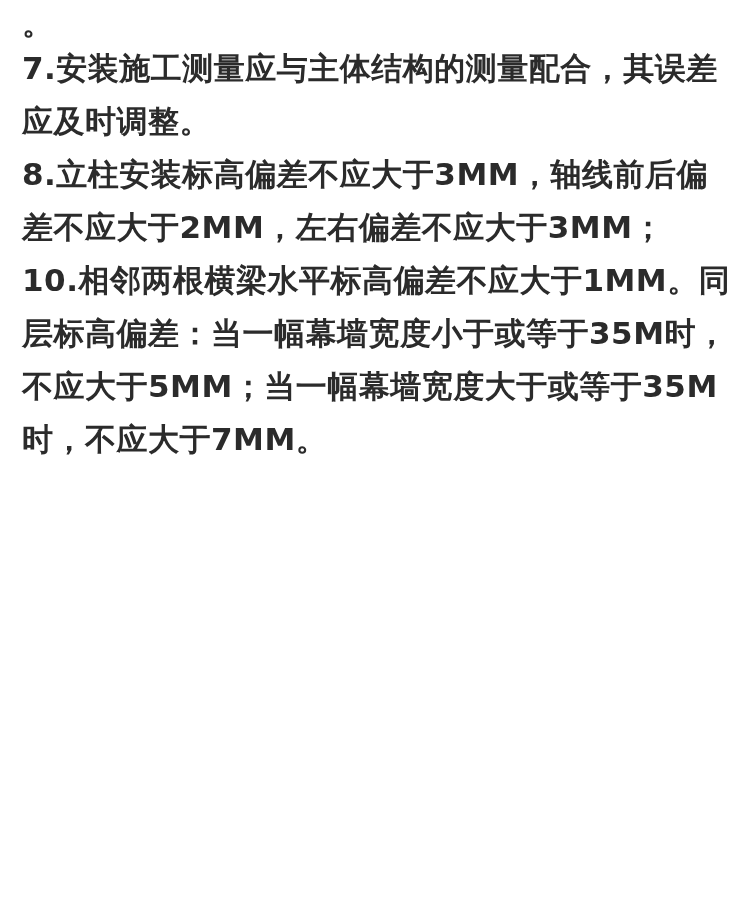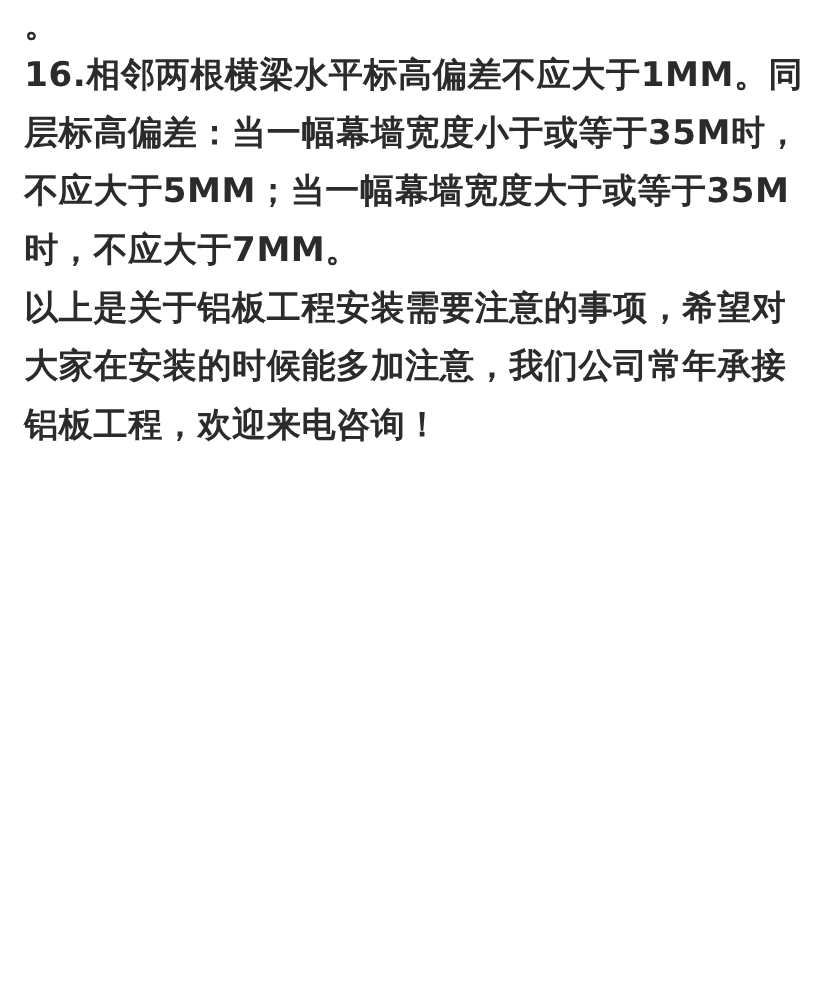--- a/index.html
+++ b/index.html
@@ -32,15 +32,16 @@
   }
   .para.first {
     line-height: 38px;
   }
 </style>
 </head>
 <body>
 
 <div id="doc">
   <p class="para first">。</p>
-  <p class="para">16.相邻两根横梁水平标高偏差不应大于1MM。同层标高偏差：当一幅幕墙宽度小于或等于35M时，不应大于5MM；当一幅幕墙宽度大于或等于35M时，不应大于7MM。</p>
-  <p class="para">以上是关于铝板工程安装需要注意的事项，希望对大家在安装的时候能多加注意，我们公司常年承接铝板工程，欢迎来电咨询！</p>
+  <p class="para">7.安装施工测量应与主体结构的测量配合，其误差应及时调整。</p>
+  <p class="para">8.立柱安装标高偏差不应大于3MM，轴线前后偏差不应大于2MM，左右偏差不应大于3MM；</p>
+  <p class="para">10.相邻两根横梁水平标高偏差不应大于1MM。同层标高偏差：当一幅幕墙宽度小于或等于35M时，不应大于5MM；当一幅幕墙宽度大于或等于35M时，不应大于7MM。</p>
 </div>
 
 </body></html>

